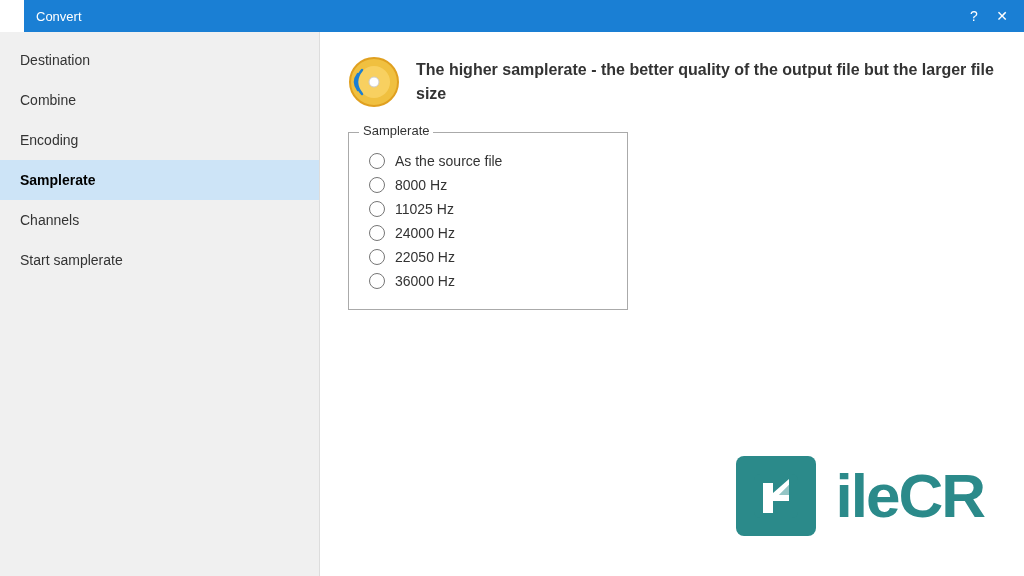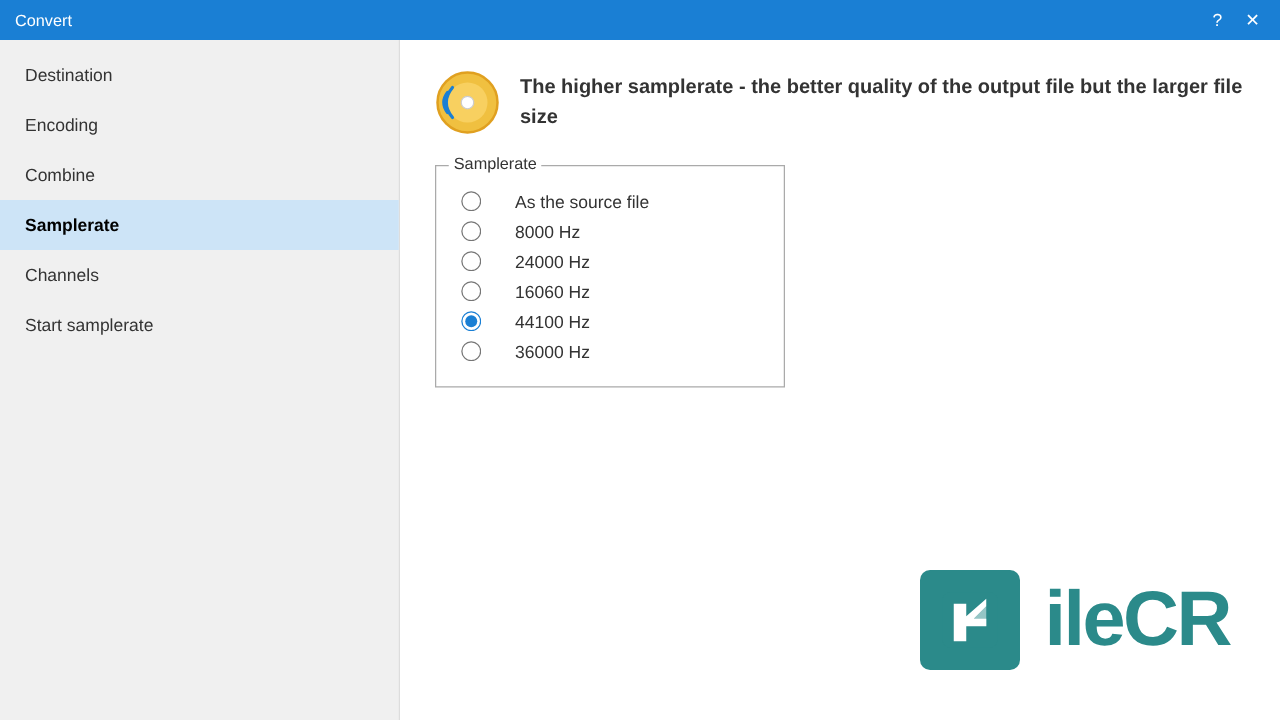--- a/index.html
+++ b/index.html
@@ -14,20 +14,21 @@
     }
 
     .title-bar {
       background: #1a7fd4;
       height: 32px;
       display: flex;
       align-items: center;
       justify-content: space-between;
       padding: 0 12px;
       color: white;
+      margin-left: 24px;
     }
 
     .title-bar-title {
       font-size: 13px;
       font-weight: normal;
     }
 
     .title-bar-controls {
       display: flex;
       gap: 8px;
@@ -113,21 +114,21 @@
       left: 10px;
       background: #fff;
       padding: 0 4px;
       font-size: 13px;
       color: #333;
     }
 
     .radio-option {
       display: flex;
       align-items: center;
-      gap: 27px;
+      gap: 10px;
       padding: 4px 0;
       cursor: pointer;
     }
 
     .radio-option input[type="radio"] {
       cursor: pointer;
       width: 16px;
       height: 16px;
       accent-color: #1a7fd4;
     }
@@ -186,24 +187,24 @@
   </div>
 </div>
 
 <div class="app-body">
 
   <div class="sidebar">
     <div class="sidebar-item">
       <span>Destination</span>
     </div>
     <div class="sidebar-item">
+      <span>Combine</span>
+    </div>
+    <div class="sidebar-item">
       <span>Encoding</span>
-    </div>
-    <div class="sidebar-item">
-      <span>Combine</span>
     </div>
     <div class="sidebar-item active">
       <span>Samplerate</span>
     </div>
     <div class="sidebar-item">
       <span>Channels</span>
     </div>
     <div class="sidebar-item">
       <span>Start samplerate</span>
     </div>
@@ -235,29 +236,29 @@
       <label class="radio-option">
         <input type="radio" name="samplerate" style="">
         <span class="radio-label">As the source file</span>
       </label>
       <label class="radio-option">
         <input type="radio" name="samplerate" style="">
         <span class="radio-label">8000 Hz</span>
       </label>
       <label class="radio-option">
         <input type="radio" name="samplerate" style="">
+        <span class="radio-label">11025 Hz</span>
+      </label>
+      <label class="radio-option">
+        <input type="radio" name="samplerate" style="">
         <span class="radio-label">24000 Hz</span>
       </label>
       <label class="radio-option">
         <input type="radio" name="samplerate" style="">
-        <span class="radio-label">16060 Hz</span>
-      </label>
-      <label class="radio-option">
-        <input type="radio" name="samplerate" checked="" style="">
-        <span class="radio-label">44100 Hz</span>
+        <span class="radio-label">22050 Hz</span>
       </label>
       <label class="radio-option">
         <input type="radio" name="samplerate" style="">
         <span class="radio-label">36000 Hz</span>
       </label>
     </div>
 
     
     <div class="watermark">
       <div class="filecr-logo">

